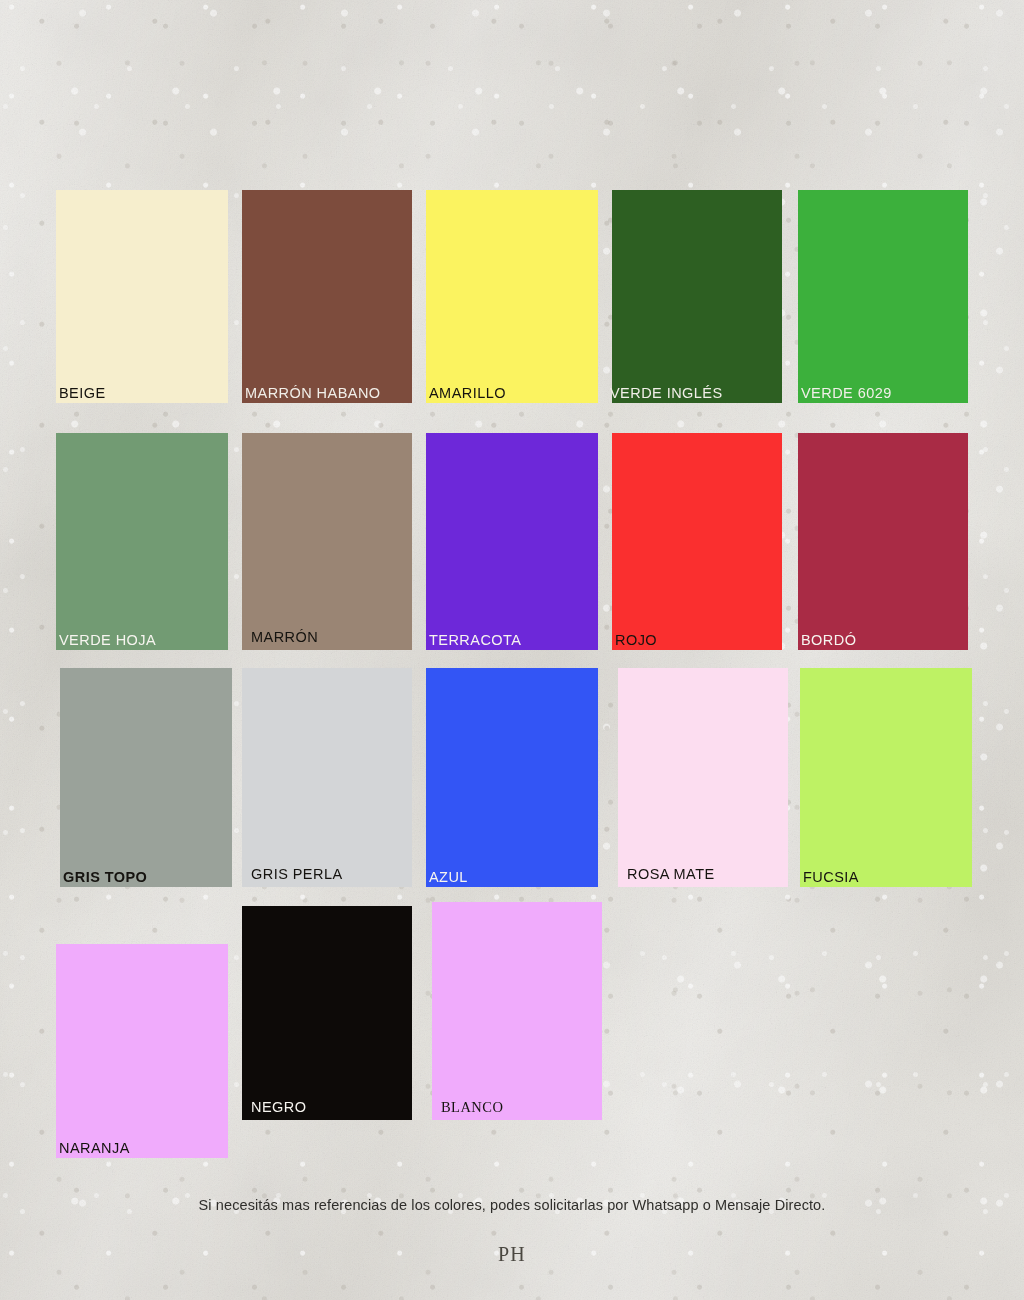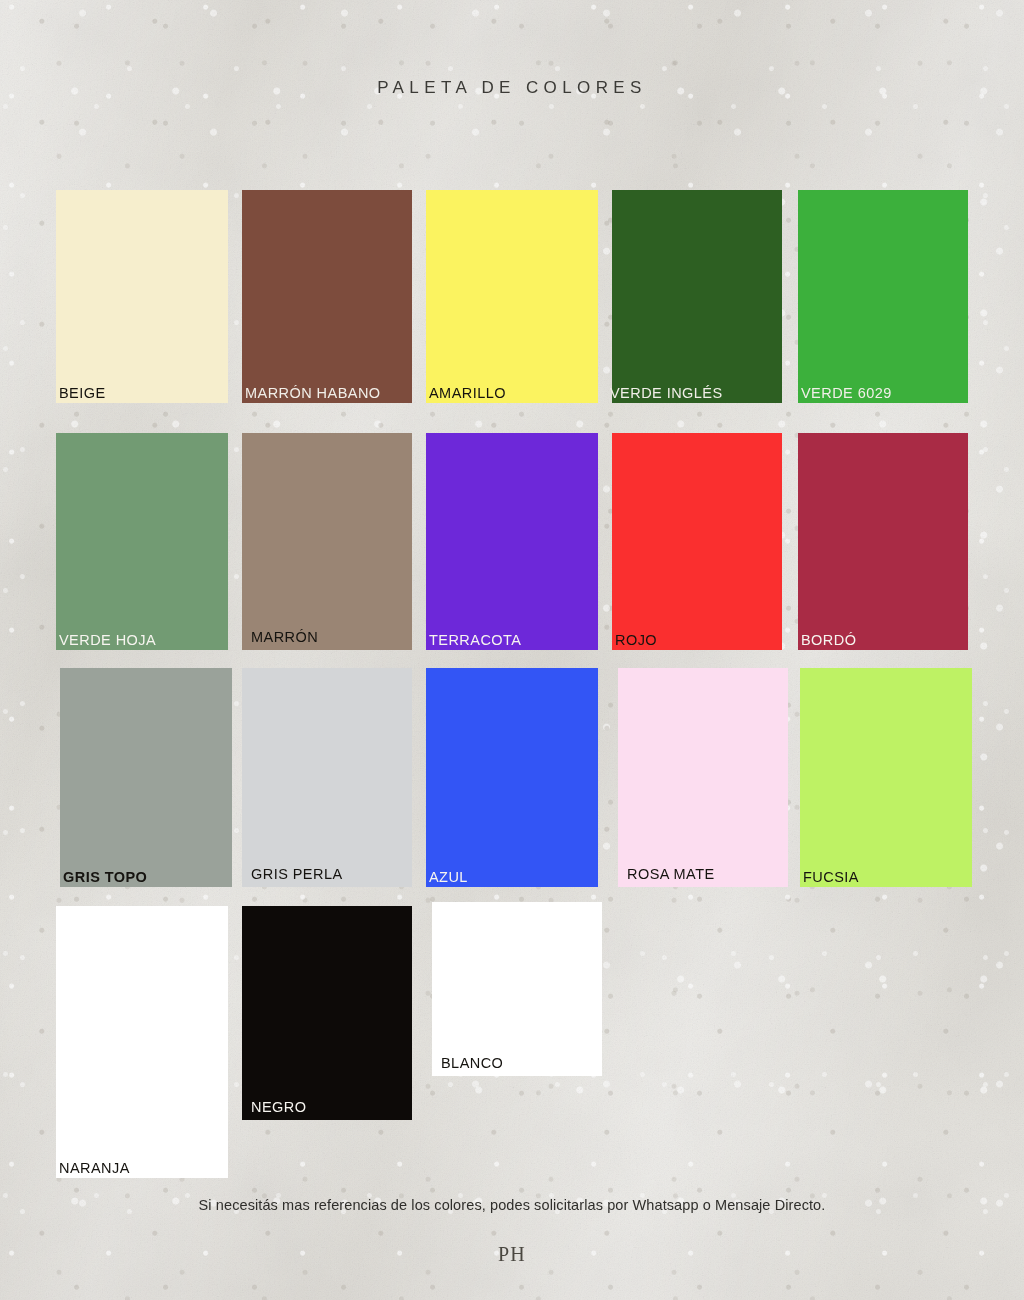--- a/index.html
+++ b/index.html
@@ -130,21 +130,20 @@
         <feFuncA type="linear" slope="0.16" intercept="0"></feFuncA>
       </feComponentTransfer>
     </filter>
   </defs>
   <rect width="1024" height="1300" filter="url(#blotchFilter)"></rect>
   <rect width="1024" height="1300" filter="url(#grainFilter)"></rect>
 </svg>
 
 <div id="sheet">
 
-  <div id="palette-title">PALETA DE COLORES</div>
 
   <div id="swatch-grid">
       <div class="swatch" style="left: 56px; top: 190px; width: 172px; height: 213px; background-color: rgb(246, 238, 205);">
         <span class="swatch-label" style="color: rgb(21, 19, 15);">BEIGE</span>
       </div>
       <div class="swatch" style="left: 242px; top: 190px; width: 170px; height: 213px; background-color: rgb(125, 76, 61);">
         <span class="swatch-label" style="color: rgb(242, 239, 233);">MARRÓN HABANO</span>
       </div>
       <div class="swatch" style="left: 426px; top: 190px; width: 172px; height: 213px; background-color: rgb(251, 243, 96);">
         <span class="swatch-label" style="color: rgb(21, 19, 15);">AMARILLO</span>
@@ -178,27 +177,27 @@
       </div>
       <div class="swatch" style="left: 426px; top: 668px; width: 172px; height: 219px; background-color: rgb(51, 85, 245);">
         <span class="swatch-label" style="color: rgb(247, 245, 240);">AZUL</span>
       </div>
       <div class="swatch" style="left: 618px; top: 668px; width: 170px; height: 219px; background-color: rgb(252, 221, 240);">
         <span class="swatch-label inset" style="color: rgb(21, 19, 15);">ROSA MATE</span>
       </div>
       <div class="swatch" style="left: 800px; top: 668px; width: 172px; height: 219px; background-color: #bef264;">
         <span class="swatch-label" style="color: rgb(21, 19, 15);">FUCSIA</span>
       </div>
-      <div class="swatch" style="left: 56px; top: 906px; width: 172px; height: 272px; background-color: #ffffff;">
+      <div class="swatch" style="left: 56px; top: 944px; width: 172px; height: 214px; background-color: #f0abfc;">
         <span class="swatch-label" style="color: rgb(21, 19, 15);">NARANJA</span>
       </div>
       <div class="swatch" style="left: 242px; top: 906px; width: 170px; height: 214px; background-color: rgb(13, 10, 8);">
         <span class="swatch-label inset" style="color: rgb(247, 245, 240);">NEGRO</span>
       </div>
-      <div class="swatch" style="left: 432px; top: 902px; width: 170px; height: 174px; background-color: #ffffff;">
+      <div class="swatch" style="left: 432px; top: 902px; width: 170px; height: 218px; background-color: #f0abfc; font-family: Liberation Serif, serif;">
         <span class="swatch-label inset" style="color: rgb(21, 19, 15);">BLANCO</span>
       </div>
     </div>
 
   <div id="footer-note">Si necesitás mas referencias de los colores, podes solicitarlas por Whatsapp o Mensaje Directo.</div>
 
   <div id="brand-logo">PH</div>
 
 </div>
 

